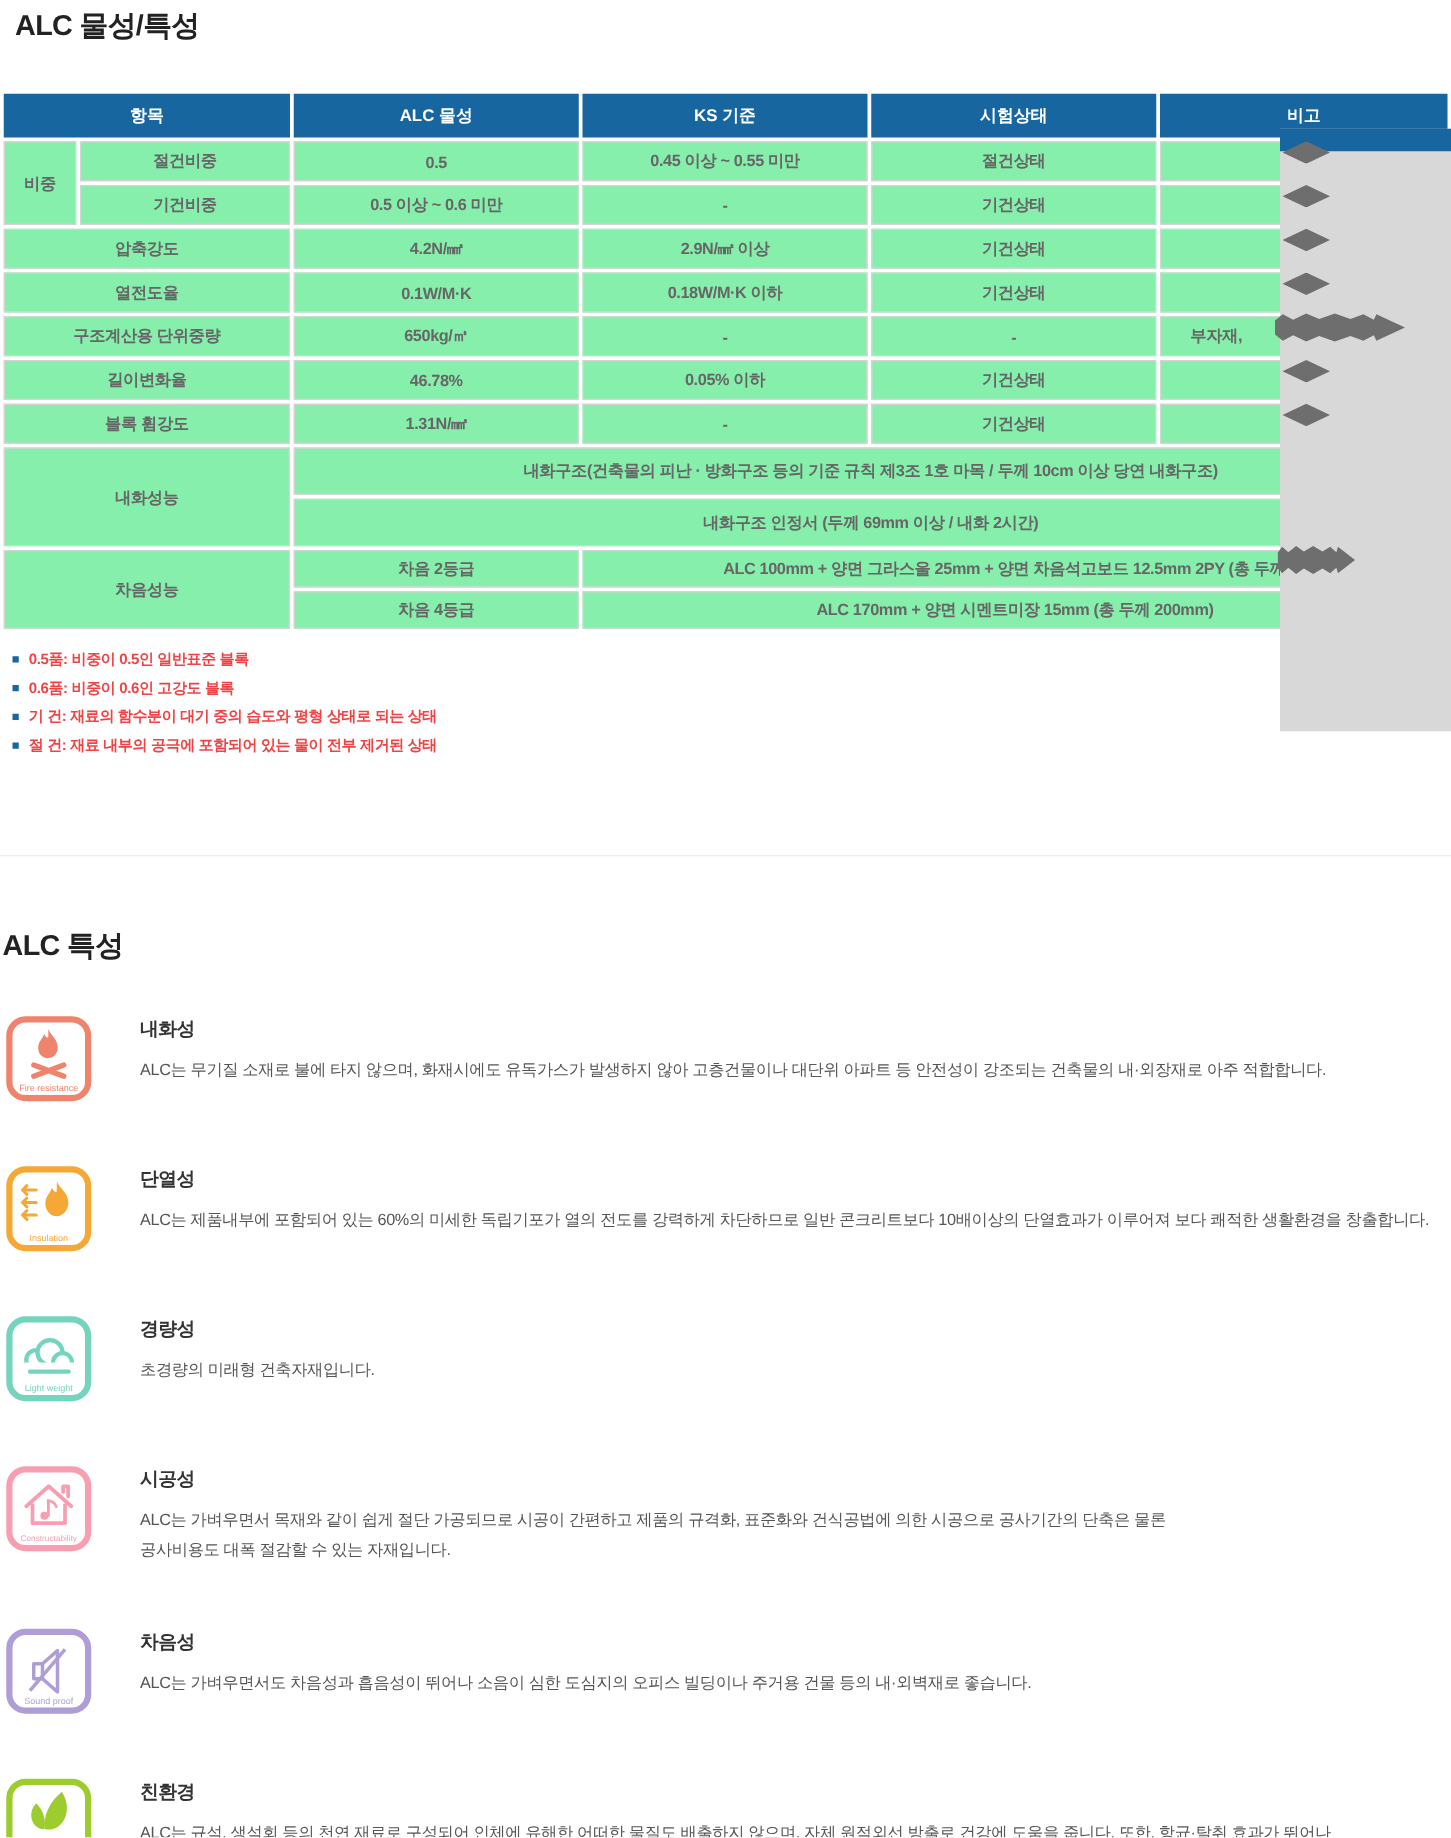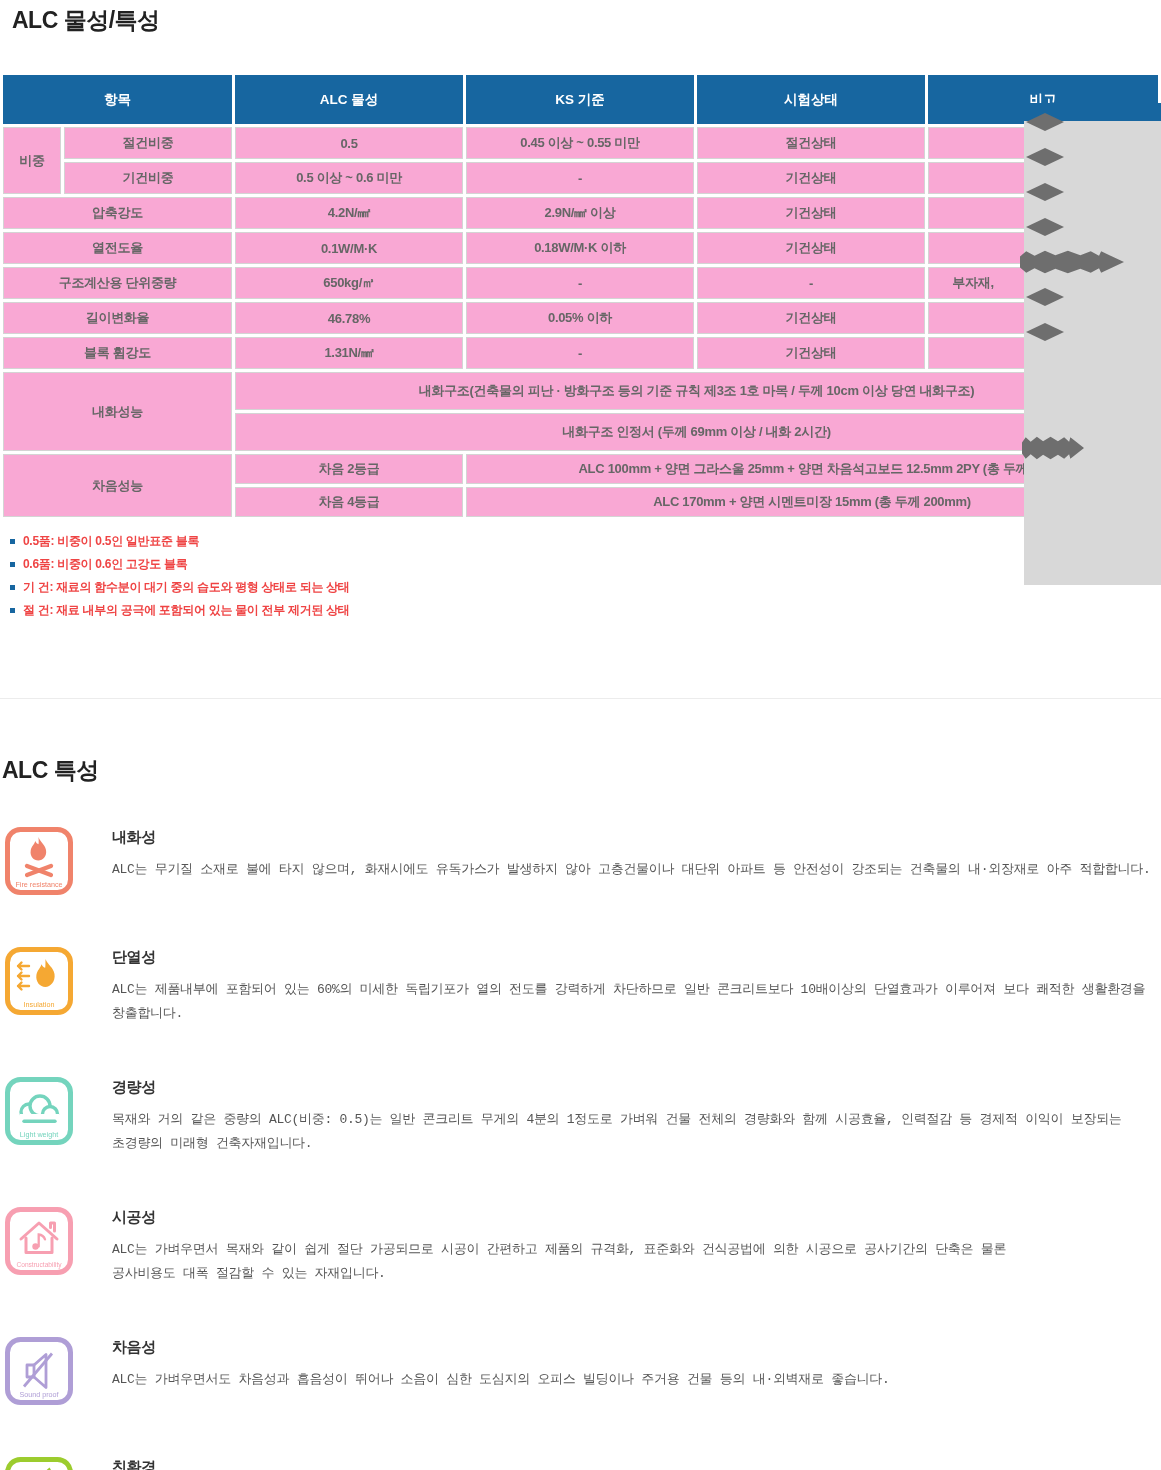--- a/index.html
+++ b/index.html
@@ -3,22 +3,22 @@
 <meta charset="utf-8">
 <style>
   * { margin:0; padding:0; box-sizing:border-box; }
   body { background:#fff; font-family:"Liberation Sans","DejaVu Sans",sans-serif; }
   #page { position:relative; width:1161px; height:1470px; background:#fff; overflow:hidden; padding-top:5px; }
 
   .main-title { font-size:23px; font-weight:bold; color:#222; letter-spacing:-0.5px; margin-left:12px; }
 
   
   table.spec { width:1161px; margin-top:36px; border-collapse:separate; border-spacing:3px; table-layout:fixed; }
-  table.spec th { background:var(--hdr,#1766a0); color:#fff; font-size:13.5px; font-weight:bold; height:49px; }
-  table.spec td { border:1px solid #d4d4d4; background:#f9a8d4; text-align:center; vertical-align:middle;
+  table.spec th { background:var(--hdr,#1766a0); color:#fff; font-size:13.5px; font-weight:bold; height:35px; }
+  table.spec td { border:1px solid #d4d4d4; background:#86efac; text-align:center; vertical-align:middle;
                   font-size:13px; font-weight:bold; color:#666; height:32px; letter-spacing:-0.3px; }
   tr.tall td { height:38px;margin-left:47px; }
   tr.mid td  { height:30px; }
   td.note-cut { text-align:right; padding-right:140px; }
 
   
   .overlay { position:absolute; left:1024px; top:103px; width:137px; height:482px; background:var(--ovl,#d8d8d8); z-index:5; }
   .overlay-bluecap { position:absolute; left:0; top:0; width:137px; height:18px; background:var(--hdr,#1766a0); }
   .marker { position:absolute; z-index:6; background:var(--mk,#6e6e6e); }
   .diamond { width:38px; height:18px; left:1026px; clip-path:polygon(50% 0,100% 50%,50% 100%,0 50%); }
@@ -36,21 +36,21 @@
 
   
   .features { margin-top:40px; }
   .feature { display:flex; min-height:70px; margin:0 0 50px 4px; }
   .icon { display:block; width:70px; height:70px; flex:none; color:var(--c,#999); }
   .icon svg { display:block; width:70px; height:70px; }
   .icon .st { stroke:currentColor; }
   .icon .fl { fill:currentColor; }
   .feature .content { margin-left:38px; padding-top:2px; }
   .feature .f-title { font-size:15px; font-weight:bold; color:#333; letter-spacing:-0.4px; }
-  .feature .f-body { margin-top:11px; font-size:13px; color:#555; line-height:24px; letter-spacing:-0.3px; max-width:1050px;font-family:Liberation Mono, monospace; }
+  .feature .f-body { margin-top:11px; font-size:13px; color:#555; line-height:24px; letter-spacing:-0.3px; max-width:1050px; }
 </style>
 </head>
 <body>
 
 <div id="page" style="--hdr: #1766a0;">
 
   <h1 class="main-title">ALC 물성/특성</h1>
 
   <table class="spec">
     <colgroup>
@@ -230,21 +230,20 @@
             <circle cx="46" cy="38" r="7.5"></circle>
           </g>
           <rect x="16" y="38" width="39" height="10" fill="#fff"></rect>
           <line x1="20" y1="45.3" x2="51" y2="45.3" class="st" stroke-width="3.4" stroke-linecap="round"></line>
           <text x="35" y="61" text-anchor="middle" font-size="7.2" class="fl">Light weight</text>
         </svg>
       </span>
       <div class="content">
         <div class="f-title">경량성</div>
         <div class="f-body">
-          <div>목재와 거의 같은 중량의 ALC(비중: 0.5)는 일반 콘크리트 무게의 4분의 1정도로 가벼워 건물 전체의 경량화와 함께 시공효율, 인력절감 등 경제적 이익이 보장되는</div>
           <div>초경량의 미래형 건축자재입니다.</div>
         </div>
       </div>
     </div>
 
     <div class="feature">
       <span class="icon" style="--c: #f79fb1;">
         <svg viewBox="0 0 70 70">
           <rect x="3.5" y="3.5" width="63" height="63" rx="13" fill="#fff" class="st" stroke-width="5"></rect>
           <g class="st" fill="none" stroke-width="3" stroke-linecap="round" stroke-linejoin="round">

